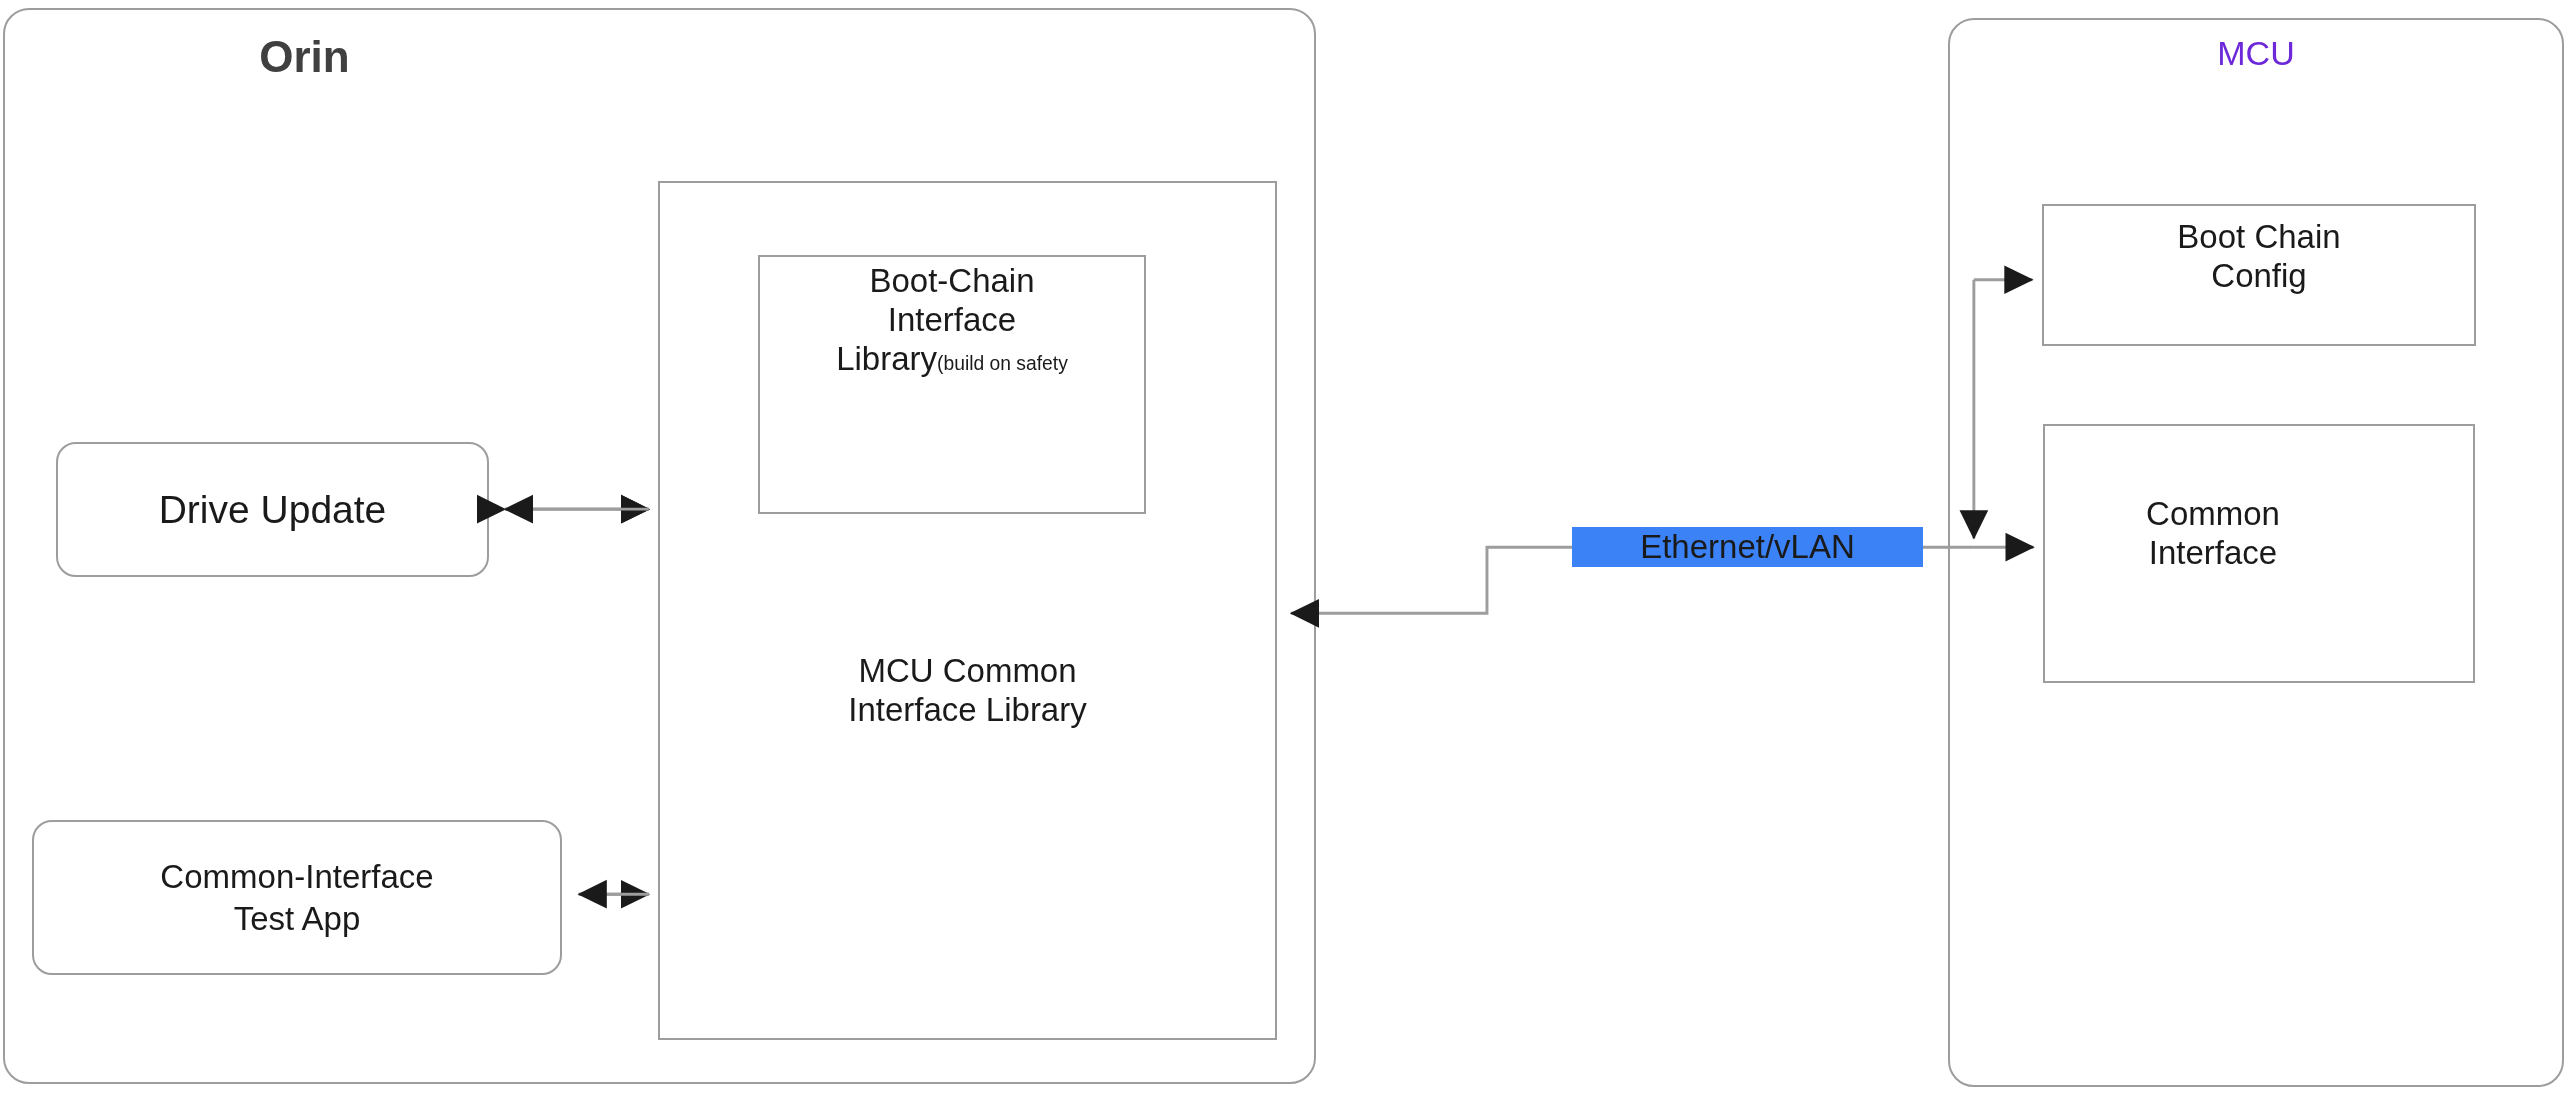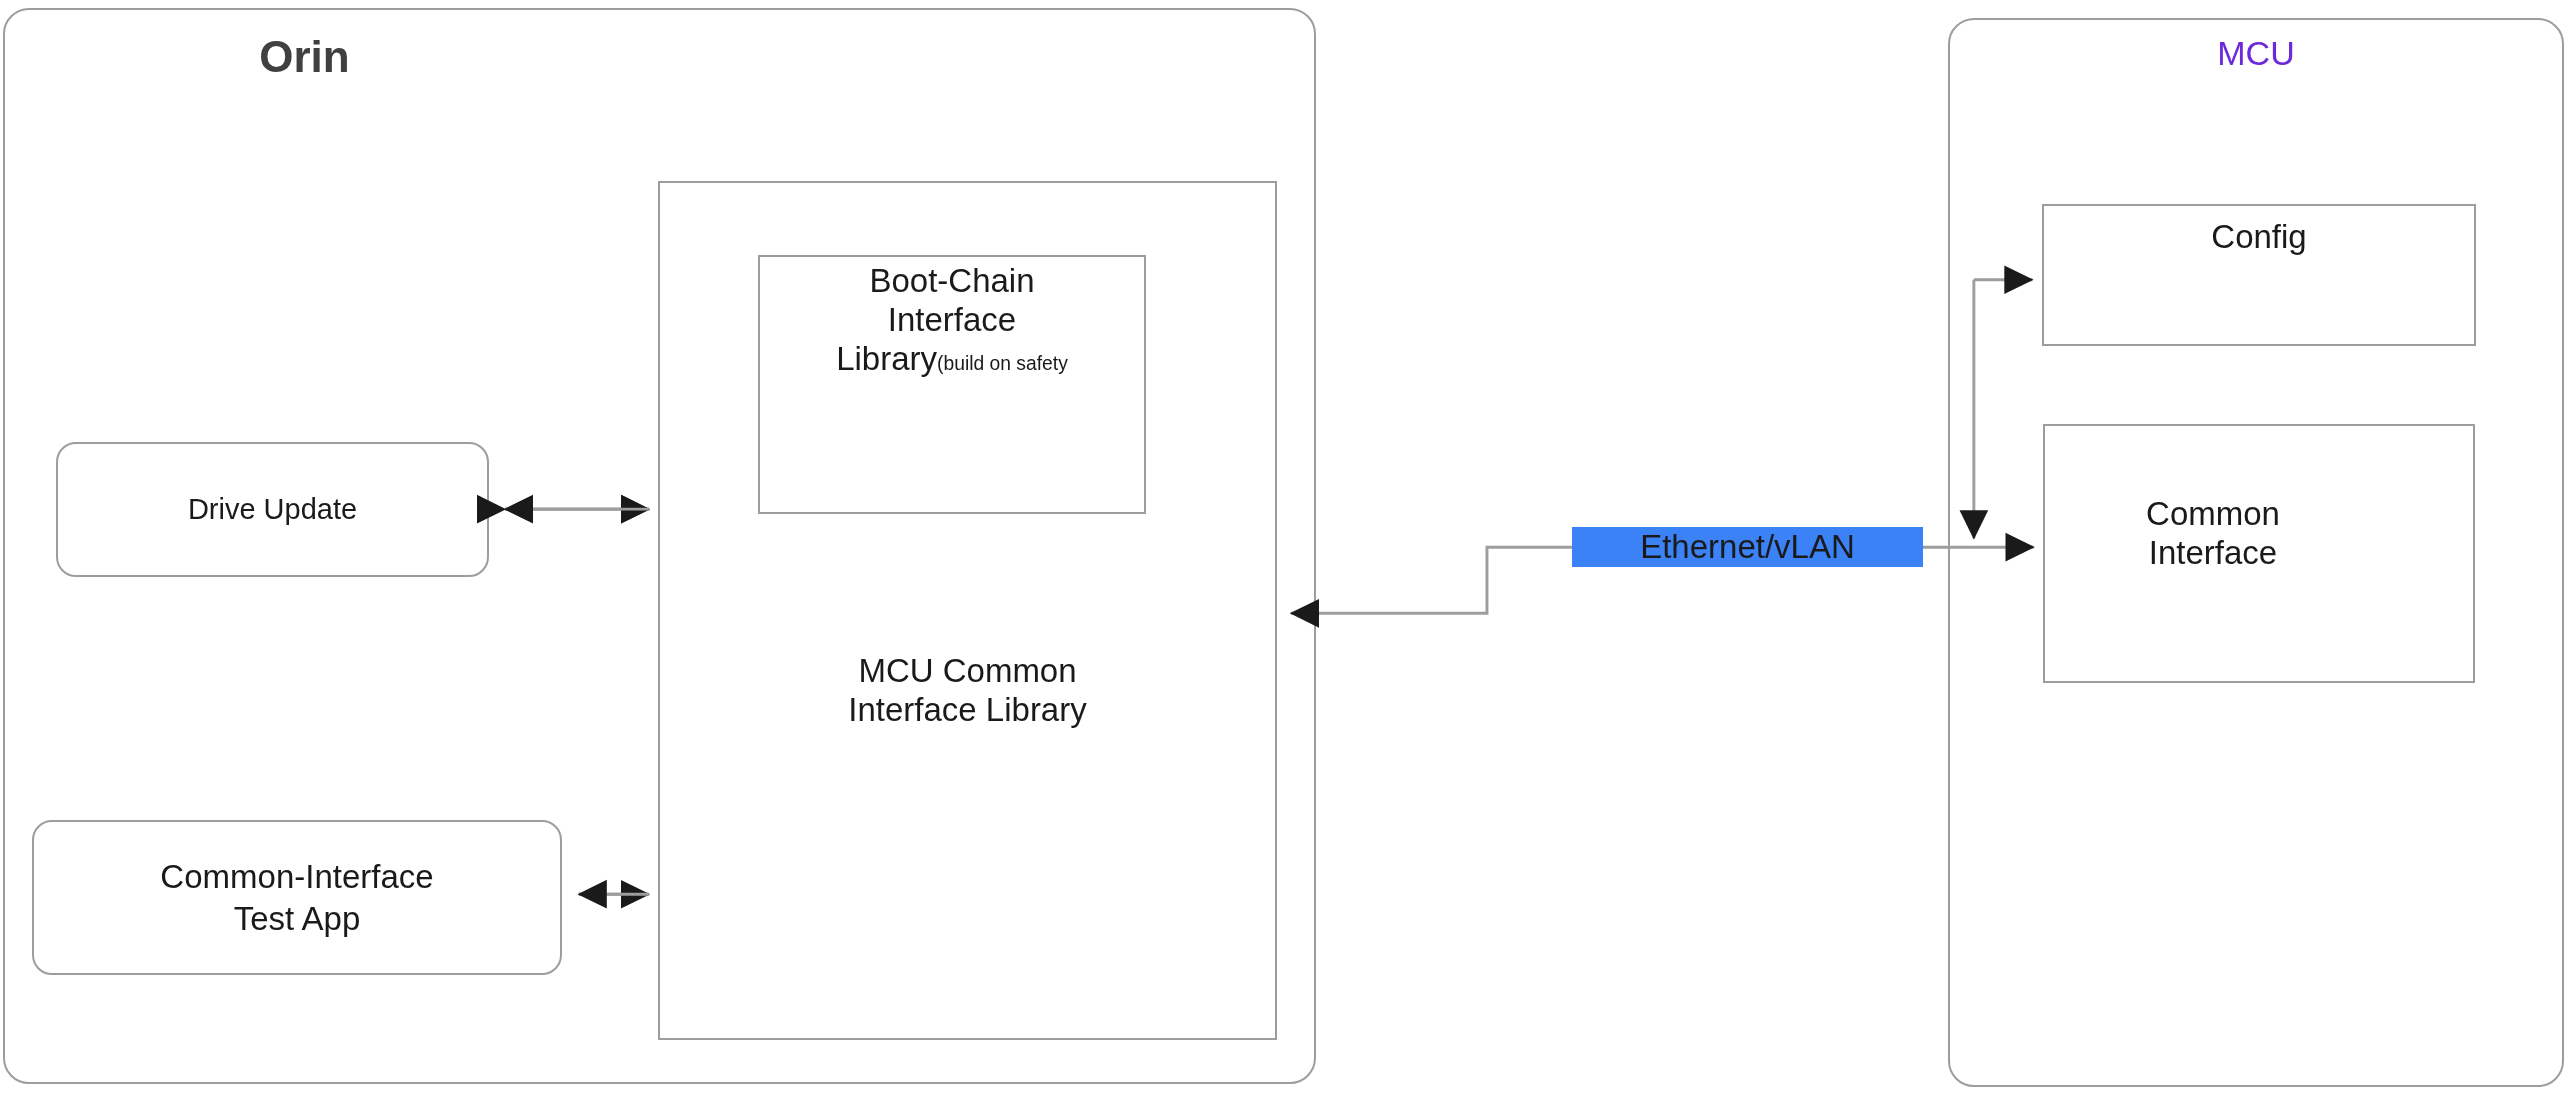--- a/index.html
+++ b/index.html
@@ -30,21 +30,21 @@
   #drive-update{left:56px;top:442px;width:433px;height:135px;}
   #test-app{left:32px;top:820px;width:530px;height:155px;}
 
   
   .boxtext{position:absolute;text-align:center;line-height:1.18;font-size:33px;color:#1a1a1a;}
   #bootsel-text{left:758px;top:262px;width:388px;}
   #bootsel-text .small{font-size:19.3px;line-height:1.9;}
   #lib-text{left:658px;top:652px;width:619px;}
   #bootcfg-text{left:2042px;top:218px;width:434px;}
   #commonif-text{left:2043px;top:495px;width:340px;}
-  #drive-update-label{font-size:29px;}
+  #drive-update-label{font-size:39px;}
   #test-app-label{font-size:33px;line-height:1.25;}
 
   
   #eth-label{position:absolute;left:1572px;top:527px;width:351px;text-align:center;font-size:33px;
              background:#3b82f6;padding:1.2px 5.9px;box-sizing:border-box;color:#1a1a1a;white-space:nowrap;}
 
   
   #connectors{position:absolute;left:0;top:0;width:2576px;height:1116px;pointer-events:none;}
 </style>
 </head>
@@ -80,20 +80,21 @@
       <span style="display:block">Common-Interface</span>
       <span style="display:block">Test App</span>
     </span>
   </div>
 
   <div class="panel" id="mcu-panel"></div>
   <div class="panel-title" id="mcu-title">MCU</div>
 
   <div class="rect" id="bootcfg-box"></div>
   <div class="boxtext" id="bootcfg-text">
+    <div>Boot Chain</div>
     <div>Config</div>
   </div>
 
   <div class="rect" id="commonif-box"></div>
   <div class="boxtext" id="commonif-text">
     <div>Common</div>
     <div>Interface</div>
   </div>
 
   <svg id="connectors" viewBox="0 0 4400 1907">

